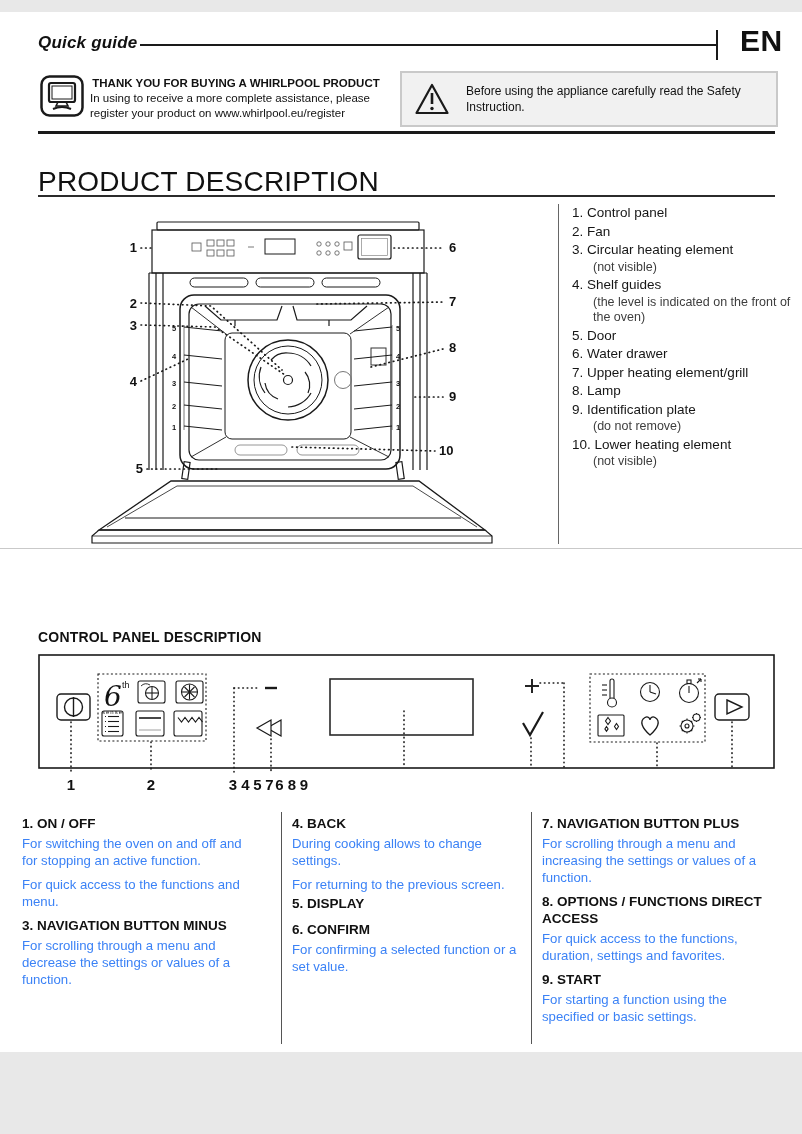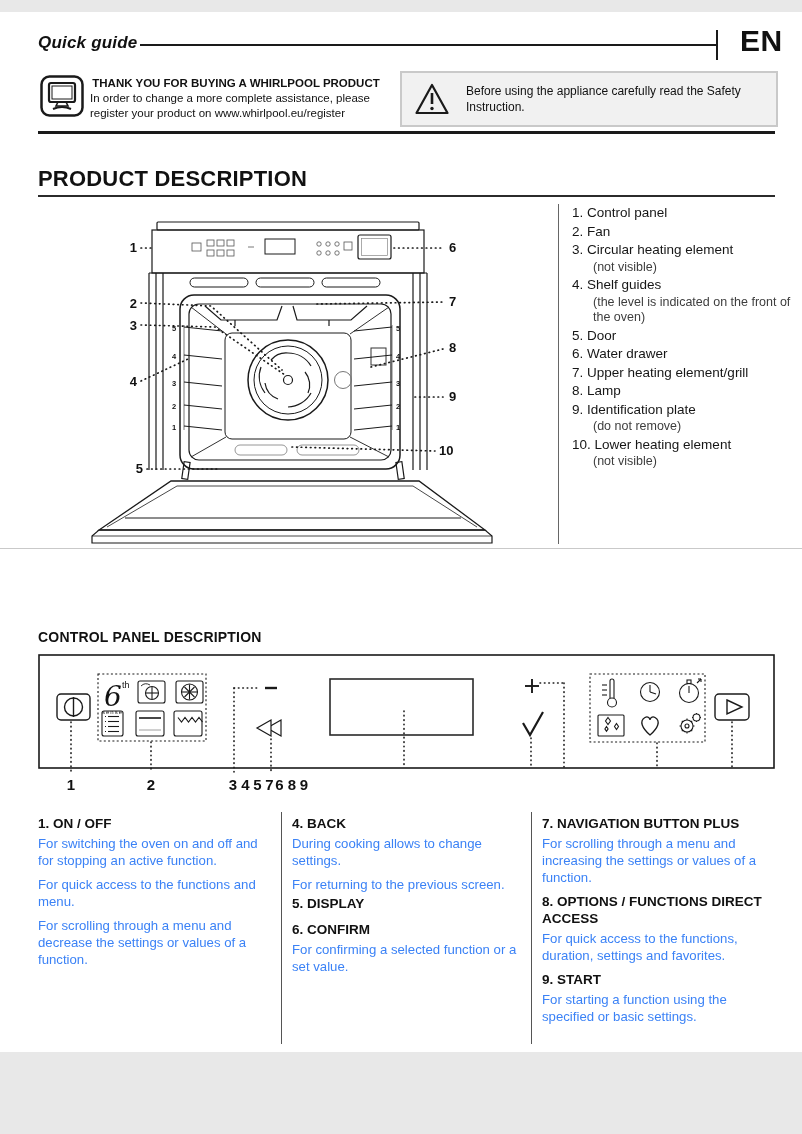--- a/index.html
+++ b/index.html
@@ -20,36 +20,36 @@
   .thanks .t2{font-size:11.5px;line-height:15px;}
   .thanks .lnk{font-weight:normal;}
   .warnbox{left:400px;top:59px;width:374px;height:52px;background:#f1f1f1;border:2px solid #c9c9c9;
            display:flex;align-items:center;}
   .warnbox .tri{margin-left:12px;flex:0 0 auto;}
   .warnbox .wt{margin-left:16px;margin-right:10px;font-size:12px;font-weight:normal;line-height:16px;}
 
   .rule-thick{left:38px;top:119px;width:737px;height:3px;background:#1a1a1a;}
 
   
-  .h1{left:38px;top:154px;font-size:22px;font-weight:700;letter-spacing:.2px;}
+  .h1{left:38px;top:154px;font-size:28px;font-weight:400;letter-spacing:.2px;}
   .h1-under{left:38px;top:183px;width:737px;height:2px;background:#2b2b2b;}
 
   .parts{left:558px;top:192px;width:232px;border-left:1px solid #666;padding-left:13px;min-height:340px;}
   .pitem{font-size:13.5px;line-height:18.5px;color:#161616;}
   .pnum{display:inline-block;}
   .pnote{font-size:12.5px;line-height:15.5px;color:#3d3d3d;margin-left:21px;margin-bottom:1px;}
 
   .faint-div{left:0;top:536px;width:802px;height:1px;background:#c9c9c9;}
 
   
   .h2{left:38px;top:617px;font-size:14px;font-weight:800;letter-spacing:.2px;}
 
   
   .col{top:803px;}
-  .col1{left:38px;width:234px;}
+  .col1{left:22px;width:234px;}
   .col2{left:292px;width:232px;}
   .col3{left:542px;width:240px;}
   .vdiv{top:800px;width:1px;height:232px;background:#555;}
   .vd1{left:281px;} .vd2{left:531px;}
   .etitle{font-size:13.5px;font-weight:800;line-height:17px;margin-bottom:3px;}
   .edesc{font-size:13.2px;line-height:17px;margin-bottom:7px;color:#3b82f6;}
   .edesc.gap{margin-bottom:2px;}
 
   
   .foot-line{left:0;top:1052px;width:802px;height:1px;background:#8f8f8f;}
@@ -70,21 +70,21 @@
   <svg class="abs pc-icon" width="44" height="42" viewBox="0 0 44 42">
     <rect x="1.5" y="1.5" width="41" height="39" rx="8" fill="none" stroke="#1a1a1a" stroke-width="2.5"></rect>
     <rect x="9" y="8" width="26" height="19" rx="2" fill="none" stroke="#1a1a1a" stroke-width="2.2"></rect>
     <rect x="12" y="11" width="20" height="13" fill="none" stroke="#1a1a1a" stroke-width="1"></rect>
     <path d="M18,27 L16,31 L28,31 L26,27" fill="none" stroke="#1a1a1a" stroke-width="1.6"></path>
     <path d="M13,34 q9,-4 18,0" fill="none" stroke="#1a1a1a" stroke-width="2"></path>
   </svg>
 
   <div class="abs thanks">
     <div class="t1">THANK YOU FOR BUYING A WHIRLPOOL PRODUCT</div>
-    <div class="t2"><span>In order to change a more complete assistance, please register your product on </span><span class="lnk">www.whirlpool.eu/register</span></div>
+    <div class="t2"><span>In using to receive a more complete assistance, please register your product on </span><span class="lnk">www.whirlpool.eu/register</span></div>
   </div>
 
   <div class="abs warnbox">
     <svg class="tri" width="36" height="34" viewBox="0 0 36 34">
       <path d="M18,3 L33.5,31 L2.5,31 Z" fill="none" stroke="#1a1a1a" stroke-width="2.2" stroke-linejoin="round"></path>
       <line x1="18" y1="11" x2="18" y2="22" stroke="#1a1a1a" stroke-width="2.6"></line>
       <circle cx="18" cy="26.5" r="1.7" fill="#1a1a1a"></circle>
     </svg>
     <div class="wt">Before using the appliance carefully read the Safety Instruction.</div>
   </div>
@@ -404,20 +404,21 @@
       <text x="241.5" y="137">6</text>
       <text x="254" y="137">8</text>
       <text x="266" y="137">9</text>
     </g>
   </svg>
 
   <div class="abs col col1">
     <div class="etitle">1. ON / OFF</div>
     <div class="edesc">For switching the oven on and off and for stopping an active function.</div>
     <div class="edesc">For quick access to the functions and menu.</div>
+    <div class="etitle">3. NAVIGATION BUTTON MINUS</div>
     <div class="edesc">For scrolling through a menu and decrease the settings or values of a function.</div>
   </div>
   <div class="abs vdiv vd1"></div>
   <div class="abs col col2">
     <div class="etitle">4. BACK</div>
     <div class="edesc">During cooking allows to change settings.</div>
     <div class="edesc gap">For returning to the previous screen.</div>
     <div class="etitle" style="margin-bottom:9px;">5. DISPLAY</div>
     <div class="etitle">6. CONFIRM</div>
     <div class="edesc">For confirming a selected function or a set value.</div>

